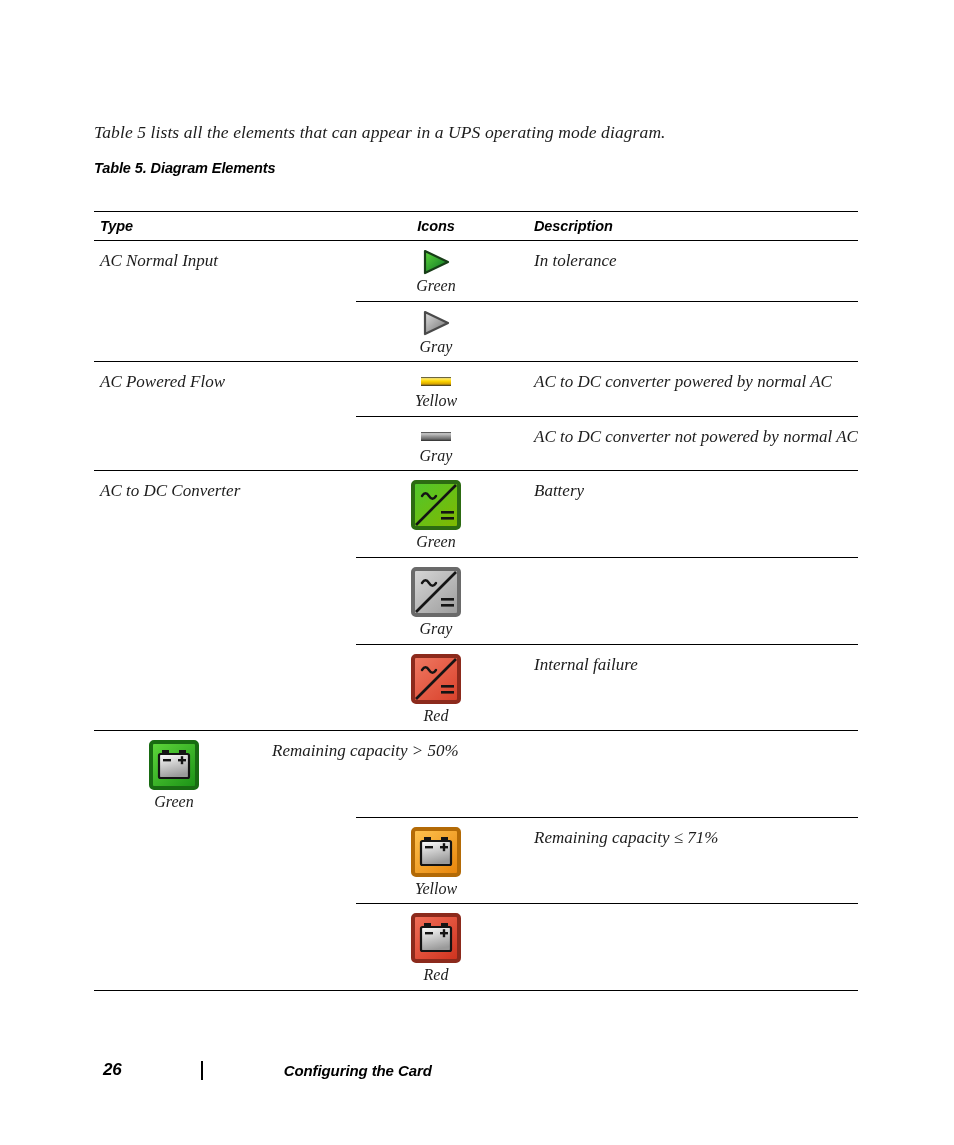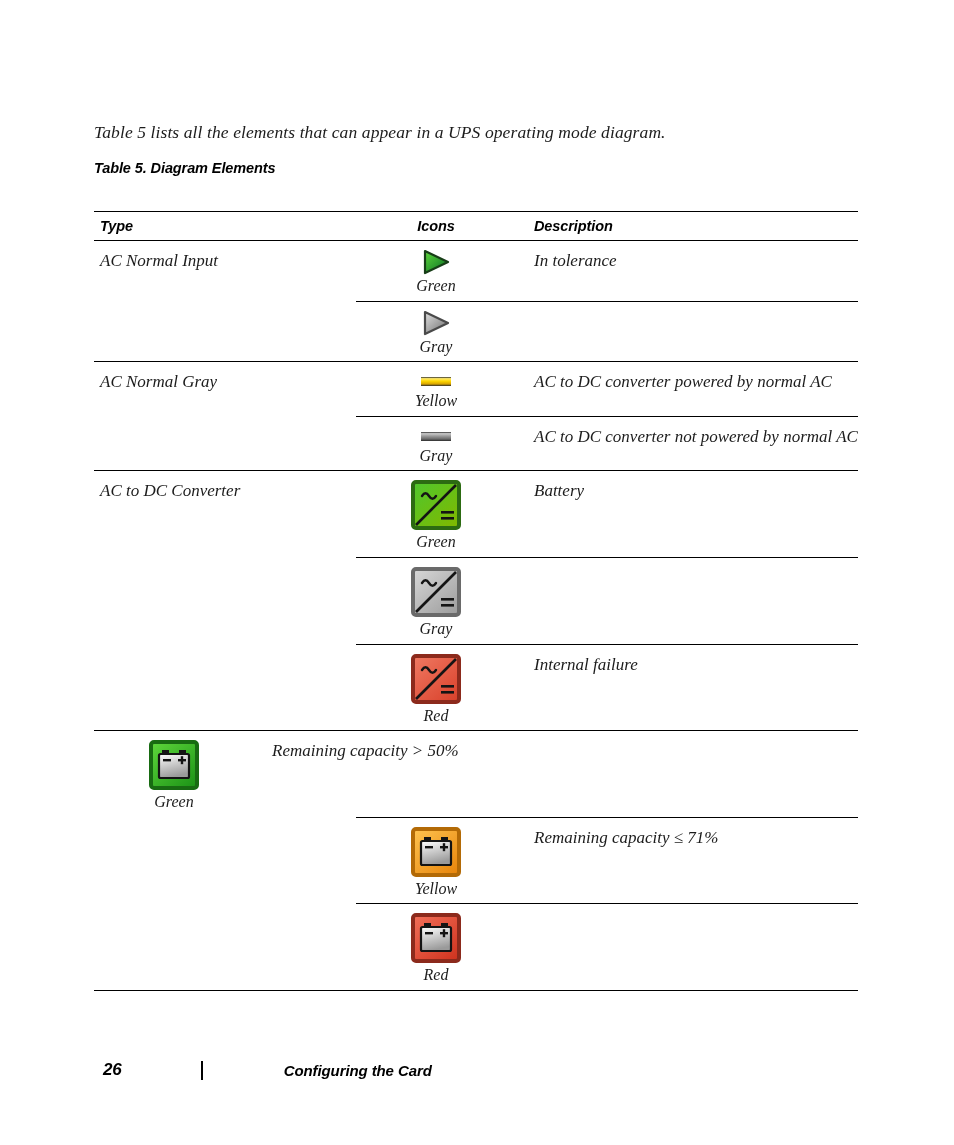--- a/index.html
+++ b/index.html
@@ -211,21 +211,21 @@
                   </defs>
                   <path d="M4 2 L27 13 L4 24 Z" fill="url(#tg1)" stroke="#4a4a4a" stroke-width="2.2" stroke-linejoin="round"></path>
                 </svg></span>
               <div class="icon-label">Gray</div>
             </div>
           </div>
         </div>
         <div class="rule-thin"></div>
         <div class="group">
           <div class="grow">
-            <div class="cell-type">AC Normal Gray</div>
+            <div class="cell-type">AC Powered Flow</div>
             <div class="cell-icons">
               <span class="icon-wrap"><svg class="ic-bar" viewBox="0 0 30 9" xmlns="http://www.w3.org/2000/svg">
                   <defs>
                     <linearGradient id="bg2" x1="0" y1="0" x2="0" y2="1">
                       <stop offset="0" stop-color="#2b2b2b"></stop>
                       <stop offset="0.18" stop-color="#ffe96b"></stop>
                       <stop offset="0.45" stop-color="#ffd800"></stop>
                       <stop offset="0.78" stop-color="#d8a400"></stop>
                       <stop offset="1" stop-color="#2b2b2b"></stop>
                     </linearGradient>

